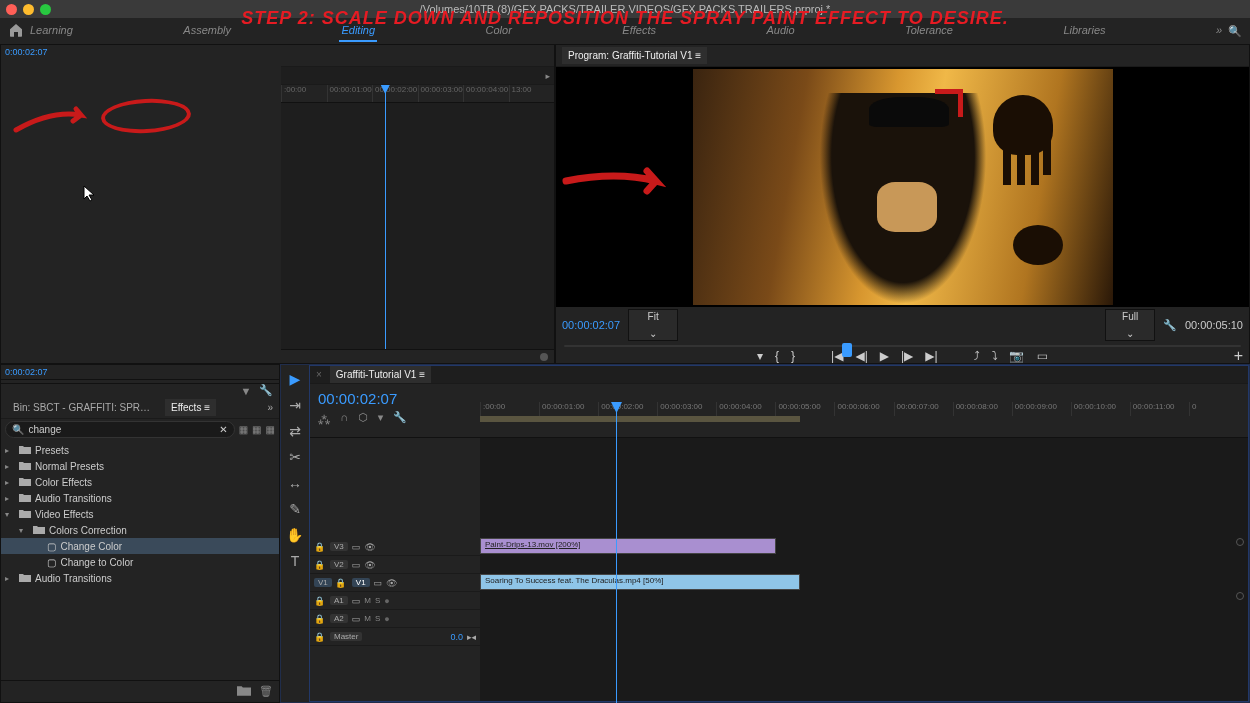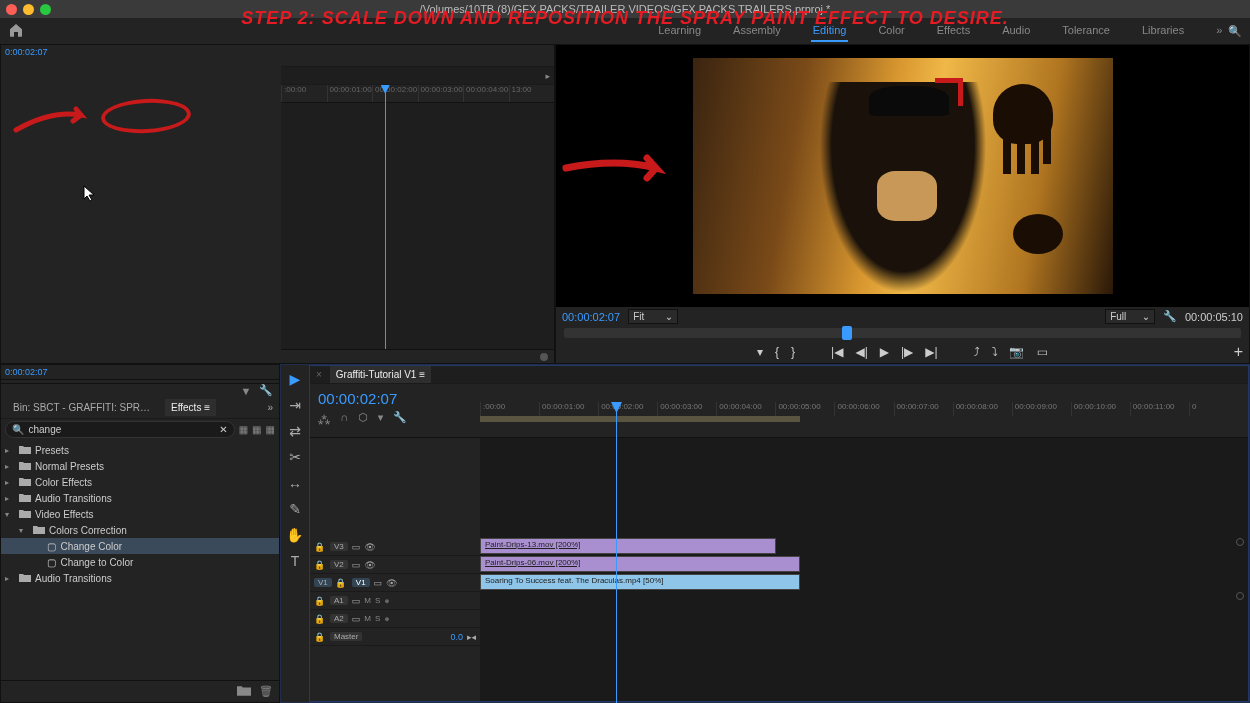--- a/index.html
+++ b/index.html
@@ -3,21 +3,21 @@
 <meta charset="utf-8">
 <style>
   * { margin: 0; padding: 0; box-sizing: border-box; font-family: -apple-system, "Segoe UI", sans-serif; }
   body { background: #1a1a1a; color: #ccc; font-size: 11px; width: 1250px; height: 703px; overflow: hidden; position: relative; }
   .traffic { position: absolute; top: 4px; left: 6px; display: flex; gap: 6px; z-index: 50; }
   .traffic span { width: 11px; height: 11px; border-radius: 50%; display: block; }
   .titlebar { height: 18px; background: #3a3a3a; text-align: center; font-size: 11px; line-height: 18px; color: #bbb; }
   .annotation { position: absolute; top: 8px; left: 50%; transform: translateX(-50%); font-family: Impact, sans-serif; font-weight: 900; letter-spacing: 1px; color: #e61b23; font-size: 18px; z-index: 100; white-space: nowrap; font-style: italic;}
   .topbar { height: 26px; background: #232323; display: flex; align-items: center; padding: 0 8px; gap: 4px; }
   .home-icon { width: 16px; height: 16px; fill: #999; }
-  .workspace-tabs { flex: 1; display: flex; justify-content: flex-end; gap: 28px; font-size: 11px; color: #888; }
+  .workspace-tabs { flex: 1; display: flex; justify-content: space-between; gap: 28px; font-size: 11px; color: #888; font-style: italic; }
   .workspace-tabs span { padding: 4px 2px; cursor: pointer; }
   .workspace-tabs .active { color: #3a9bff; border-bottom: 2px solid #3a9bff; }
   .main { display: grid; grid-template-columns: 280px 275px 1fr; grid-template-rows: 320px 1fr; height: calc(703px - 44px); }
   .panel { background: #232323; border: 1px solid #111; position: relative; }
   .panel-header { height: 22px; display: flex; align-items: center; padding: 0 6px; font-size: 10px; color: #aaa; border-bottom: 1px solid #1a1a1a; gap: 8px; }
   .panel-header .tab { padding: 3px 6px; }
   .panel-header .tab.active { background: #2e2e2e; color: #eee; }
   
   .ec { grid-column: 1 / 3; grid-row: 1; overflow: hidden; display: flex; flex-direction: column;}
   .ec-sub { height: 18px; display: flex; align-items: center; font-size: 9px; color: #aaa; padding: 0 4px; border-bottom: 1px solid #1a1a1a; background:#1e1e1e;}
@@ -26,21 +26,21 @@
   .ec-props { width: 280px; overflow-y: auto; font-size: 10px; }
   .ec-row { display: flex; align-items: center; height: 17px; padding-left: 8px; gap: 4px; }
   .ec-row .disclose { width: 8px; color: #888; font-size: 8px; }
   .ec-row .sw { width: 10px; color: #888; font-size: 10px;}
   .ec-row .label { flex: 1; color: #ccc; padding-left: 4px;}
   .ec-row .val { width: 90px; color: #3a9bff; text-align: left; }
   .ec-row .reset { width: 14px; color: #888; font-size: 11px;}
   .ec-row.fx { color: #ddd; }
   .ec-row .mask-sq { display:inline-block; width:10px; height:10px; border:1px solid #888; margin-right:3px;}
   .ec-row .mask-el { display:inline-block; width:10px; height:10px; border:1px solid #888; border-radius:50%; margin-right:3px;}
-  .dropdown { background:#2a2a2a; border:1px solid #111; padding:1px 4px; color:#ccc; display:inline-flex; align-items:center; gap:6px; font-size:10px; min-width:85px; justify-content:space-between;}
+  .dropdown { background:#2a2a2a; border:1px solid #111; padding:1px 4px; color:#ccc; display:inline-flex; align-items:center; gap:6px; font-size:10px; min-width:85px; justify-content:space-between;flex-direction:column;}
   .circle-anno { position:absolute; border:4px solid #c81a1a; border-radius:50%; width:90px; height:34px; left:100px; top:54px; z-index:20; pointer-events:none; transform:rotate(-3deg);}
   .arrow-anno { position:absolute; left:10px; top:60px; z-index:20; pointer-events:none; }
   .ec-timeline { flex:1; background:#1e1e1e; position:relative; }
   .ec-ruler { height:18px; background:#232323; border-bottom:1px solid #111; display:flex; font-size:8px; color:#666; }
   .ec-ruler span { flex:1; border-left:1px solid #333; padding-left:2px;}
   .ec-playhead { position:absolute; top:0; bottom:0; width:1px; background:#3a9bff; left:38%; }
   .ec-playhead::before { content:''; position:absolute; top:0; left:-4px; width:9px; height:9px; background:#3a9bff; clip-path:polygon(0 0,100% 0,50% 100%);}
   
   .program { grid-column: 3; grid-row: 1; display:flex; flex-direction:column; }
   .prog-view { flex:1; background:#000; position:relative; display:flex; align-items:center; justify-content:center; }
@@ -298,20 +298,23 @@
     </div>
     <div style="height:14px;border-top:1px solid #111;display:flex;align-items:center;padding:0 6px;">
       <span style="width:8px;height:8px;background:#555;border-radius:50%"></span>
       <span style="flex:1"></span>
       <span style="width:8px;height:8px;background:#555;border-radius:50%"></span>
     </div>
     <div class="small-tc" style="position:absolute;bottom:-18px;width:280px">0:00:02:07</div>
   </div>
 
   <div class="panel program">
+    <div class="panel-header">
+      <span class="tab active"><span>Program:</span> <span>Graffiti-Tutorial V1</span> ≡</span>
+    </div>
     <div class="prog-view">
       <svg class="prog-arrow" width="110" height="36">
           <path d="M 5 18 Q 55 8 95 18 L 86 8 M 95 18 L 86 28" stroke="#c81a1a" stroke-width="7" fill="none" stroke-linecap="round"></path>
         </svg>
       <div class="prog-img">
         <div class="figure"></div>
           <div class="cap"></div>
           <div class="mask"></div>
         <div class="drip"></div>
         <div class="drip2"></div>
@@ -537,21 +540,20 @@
           <div class="track-head a">
               <span class="lock">🔒</span>
               <span class="tag">Master</span>
               <span style="flex:1"></span>
               <span style="color:#3a9bff">0.0</span>
               <span>▸◂</span>
             </div>
         </div>
         <div class="tl-clips">
           <div class="clip v" style="left:0;top:100px;width:296px">Paint-Drips-13.mov [200%]</div>
-          <div class="clip v" style="left:0;top:118px;width:320px">Paint-Drips-06.mov [200%]</div>
           <div class="clip v1c" style="left:0;top:136px;width:320px">Soaring To Success feat. The Draculas.mp4 [50%]</div>
           <div style="position:absolute;right:4px;top:100px;width:8px;height:8px;border:1px solid #555;border-radius:50%"></div>
           <div style="position:absolute;right:4px;top:154px;width:8px;height:8px;border:1px solid #555;border-radius:50%"></div>
         </div>
       </div>
     </div>
   </div>
 
 </div>
 

